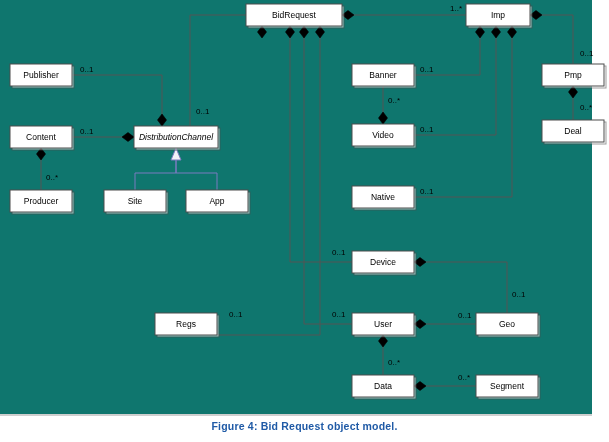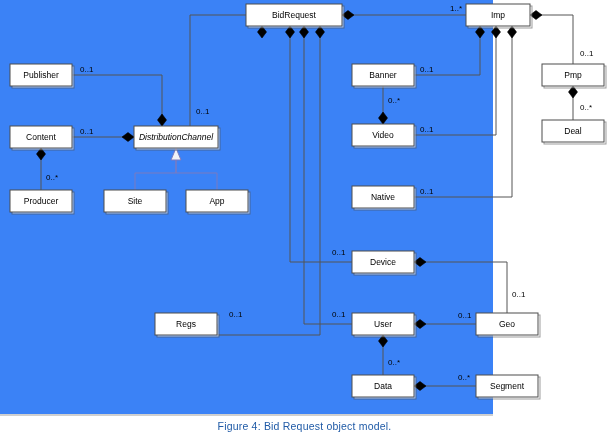--- a/index.html
+++ b/index.html
@@ -12,23 +12,23 @@
     position: relative;
     width: 609px;
     height: 442px;
     background: #ffffff;
     overflow: hidden;
   }
   #canvas {
     position: absolute;
     left: 0;
     top: 0;
-    width: 493px;
+    width: 592px;
     height: 414px;
-    background: #3b82f6;
+    background: #0f766e;
     border-bottom: 2px solid #cfcfcf;
   }
   #diagram-svg {
     position: absolute;
     left: 0;
     top: 0;
   }
   .cls-box rect {
     fill: #ffffff;
     stroke: #4d4d4d;
@@ -74,21 +74,21 @@
     opacity: 0.55;
   }
   #caption {
     position: absolute;
     left: 0;
     top: 420px;
     width: 609px;
     text-align: center;
     font-family: "Liberation Sans", sans-serif;
     font-size: 10.5px;
-    font-weight: normal;
+    font-weight: bold;
     color: #1f5aa6;
     letter-spacing: 0.2px;
   }
 </style>
 </head>
 <body>
 
 <div id="page">
 
   <div id="canvas">

